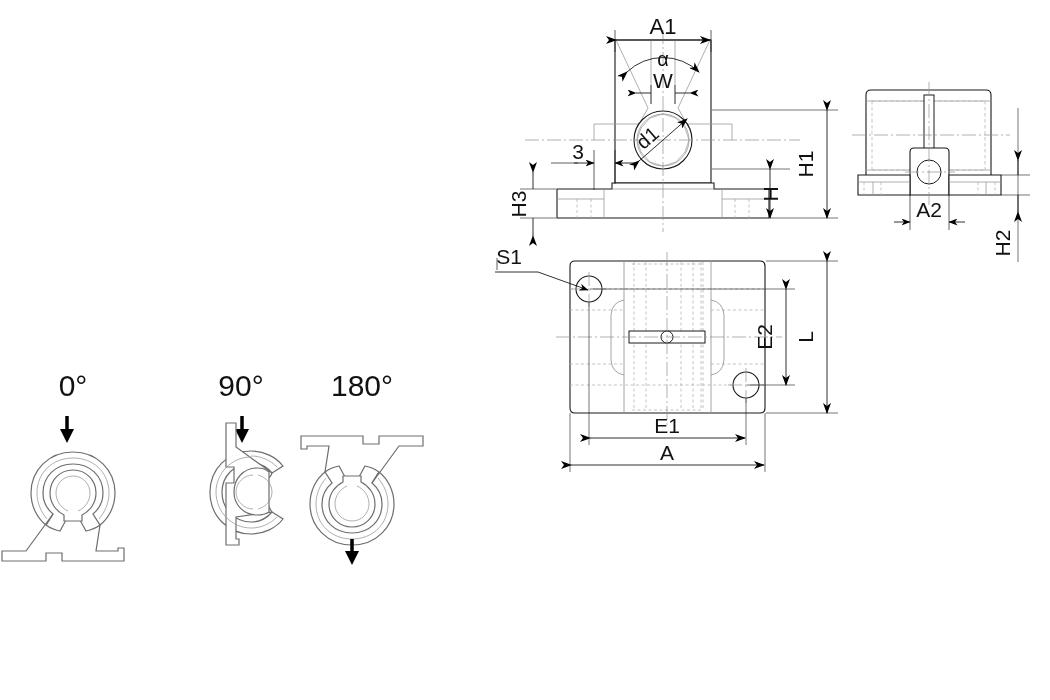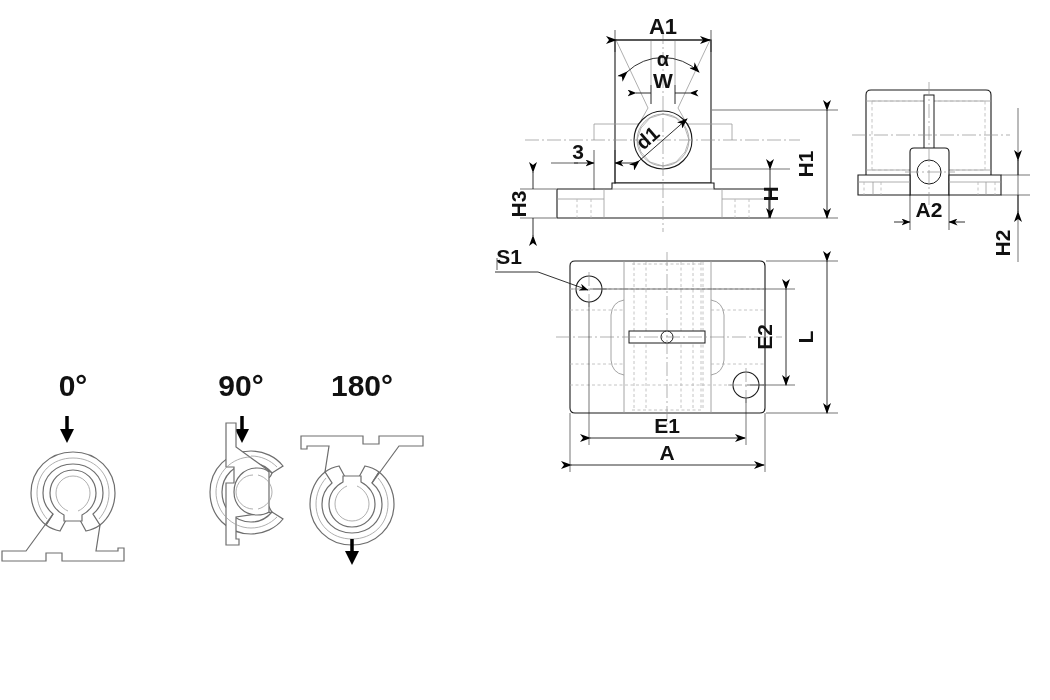--- a/index.html
+++ b/index.html
@@ -1,18 +1,18 @@
 <!DOCTYPE html>
 <html><head>
 <meta charset="utf-8">
 <style>
   html,body{margin:0;padding:0;background:#ffffff;}
   body{width:1050px;height:700px;overflow:hidden;
        font-family:"Liberation Sans","DejaVu Sans",sans-serif;color:#111;}
-  #stage{position:relative;width:998px;height:700px;background:#fff;font-weight:bold;}
+  #stage{position:relative;width:998px;height:700px;background:#fff;}
   svg{display:block;}
   .lbl{font-family:"Liberation Sans","DejaVu Sans",sans-serif;fill:#111;}
 </style>
 </head>
 <body>
 
 <div id="stage">
 <svg width="1050" height="700" viewBox="0 0 1050 700" xmlns="http://www.w3.org/2000/svg">
   <defs>
     <marker id="ah" markerWidth="11" markerHeight="8" refX="10" refY="4" orient="auto" markerUnits="userSpaceOnUse">

